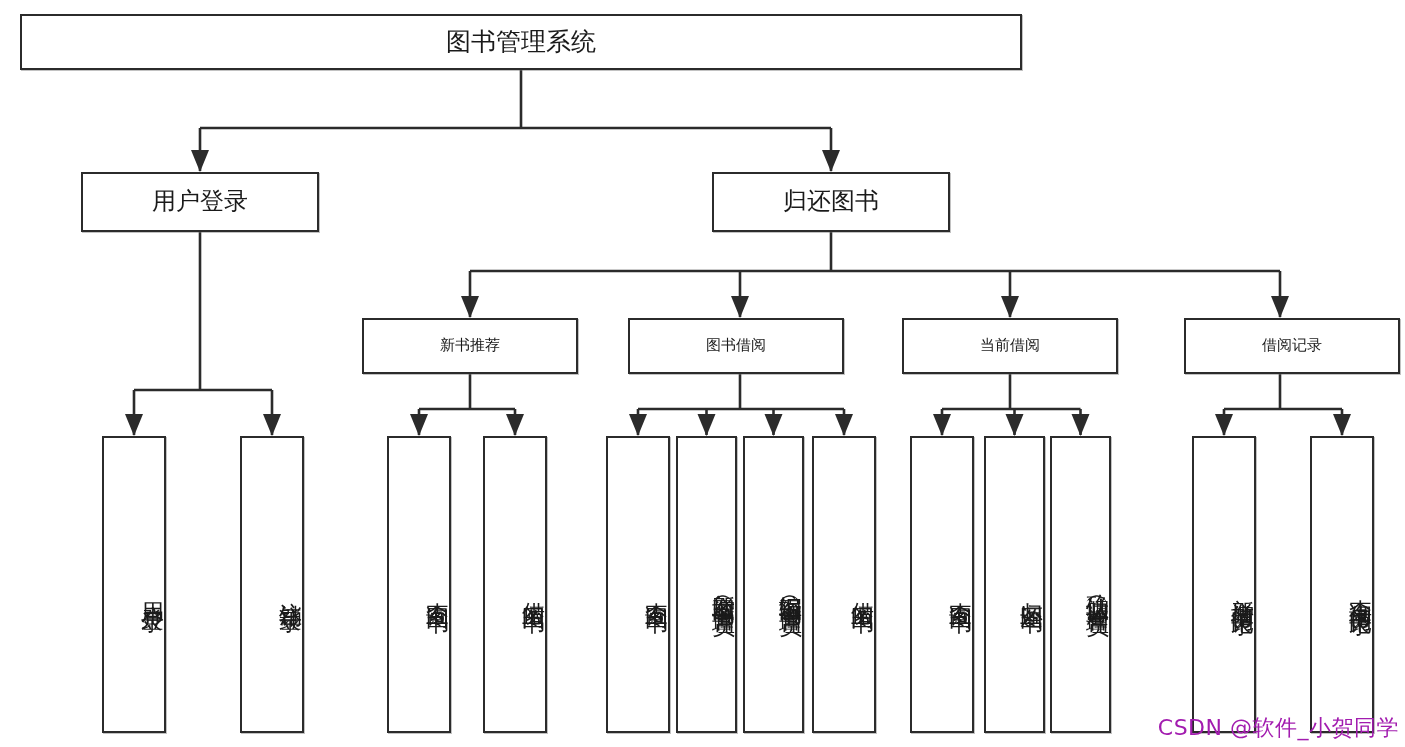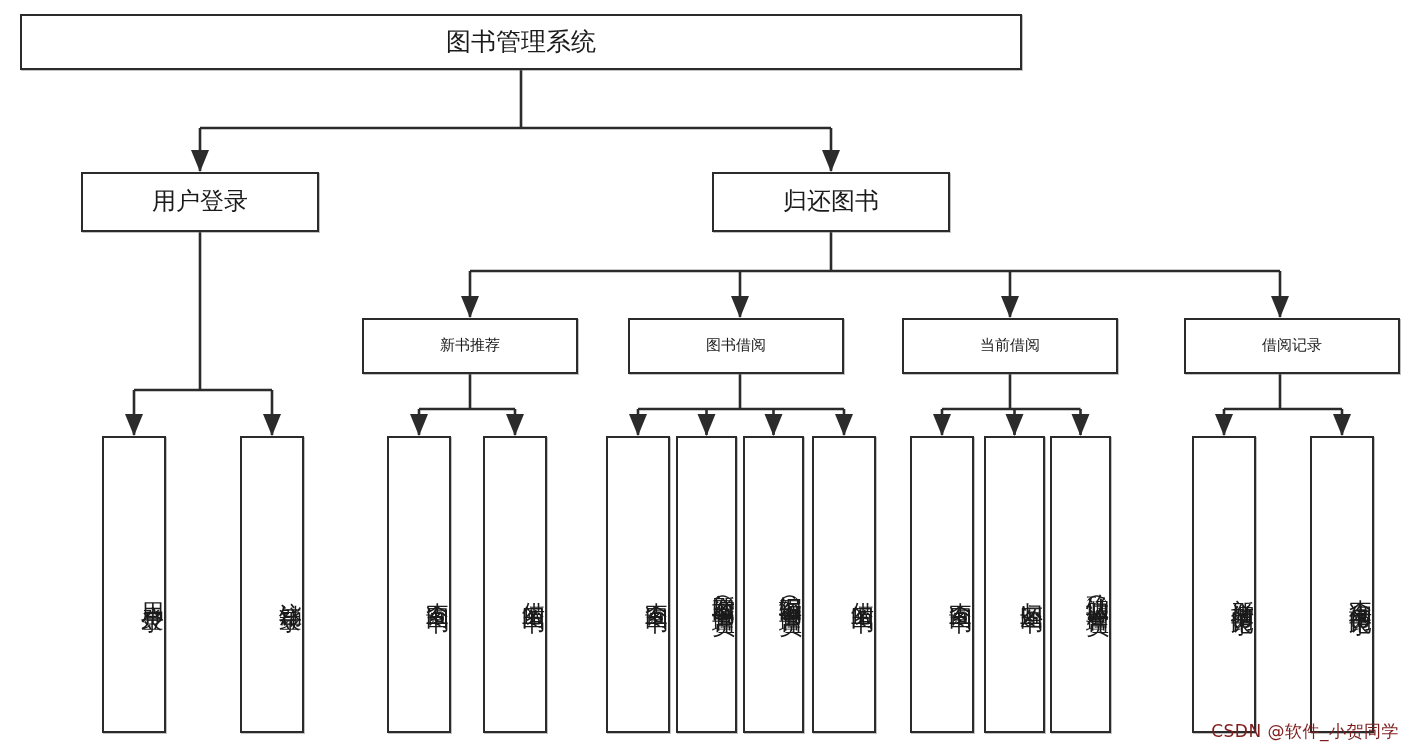--- a/index.html
+++ b/index.html
@@ -56,22 +56,22 @@
     writing-mode: vertical-rl;
     text-orientation: upright;
     font-size: 23px;
     letter-spacing: 3px;
     line-height: 1;
   }
   .watermark {
     position: absolute;
     right: 6px;
     bottom: 4px;
-    font-size: 17px;
-    color: #7f1d1d;
+    font-size: 22px;
+    color: #a21caf;
     white-space: nowrap;
     letter-spacing: 0.5px;
   }
 </style>
 </head>
 <body>
 
 <div id="canvas">
 
   <svg id="edges" viewBox="0 0 1405 747" width="1405" height="747" xmlns="http://www.w3.org/2000/svg">

